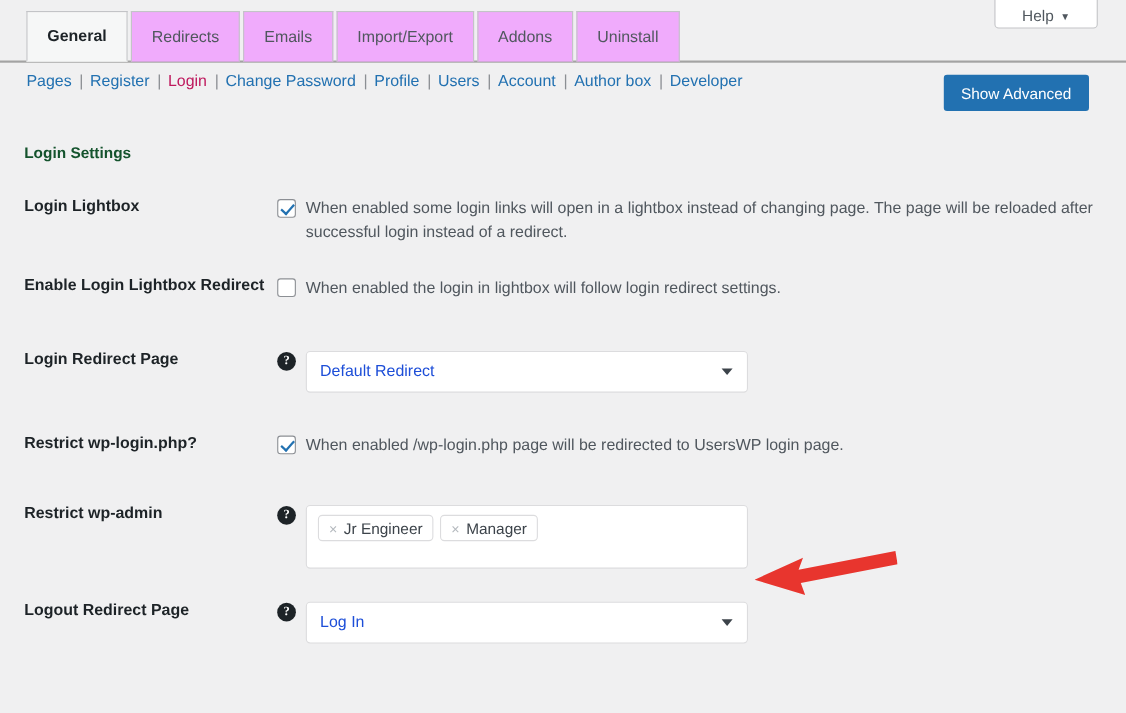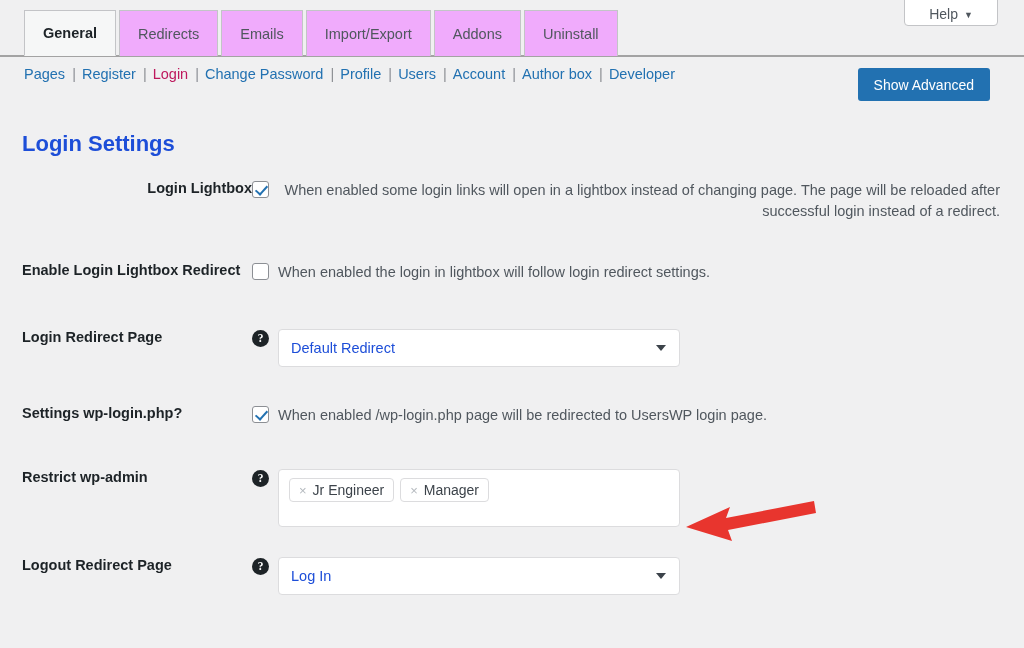--- a/index.html
+++ b/index.html
@@ -88,23 +88,23 @@
     padding: 0 16px;
     font-size: 14px;
     font-family: inherit;
     cursor: pointer;
   }
 
   
   .section-title {
     position: absolute;
     left: 22px; top: 131px;
-    font-size: 22px;
+    font-size: 14px;
     font-weight: 700;
-    color: #1d4ed8;
+    color: #14532d;
   }
 
   .form { position: absolute; left: 0; top: 180px; width: 1024px; }
 
   .row { position: relative; display: flex; }
   .row-label {
     width: 252px;
     padding-left: 22px;
     font-size: 14.5px;
     font-weight: 700;
@@ -201,21 +201,21 @@
   .tag .x { color: #b4b9be; font-size: 13px; line-height: 1; }
 
   
   .arrow-anno {
     position: absolute;
     left: 686px; top: 499px;
     width: 130px; height: 46px;
     pointer-events: none;
   }
 
-  .r1 { margin-bottom: 40px; text-align: right; }
+  .r1 { margin-bottom: 30px; }
   .r2 { margin-bottom: 46px; }
   .r3 { margin-bottom: 38px; }
   .r4 { margin-bottom: 43px; }
   .r5 { margin-bottom: 30px; }
 </style>
 </head>
 <body>
 
 <div class="page">
 
@@ -286,21 +286,21 @@
       </div>
       <div class="row-field">
         <div class="select">
           <span>Default Redirect</span>
           <span class="arrow"></span>
         </div>
       </div>
     </div>
 
     <div class="row r4">
-      <div class="row-label">Settings wp-login.php?</div>
+      <div class="row-label">Restrict wp-login.php?</div>
       <div class="row-field">
         <div class="cbwrap">
           <div class="cbox checked"></div>
           <div class="cbtext">When enabled /wp-login.php page will be redirected to UsersWP login page.</div>
         </div>
       </div>
     </div>
 
     <div class="row r5">
       <div class="row-label">Restrict wp-admin</div>

